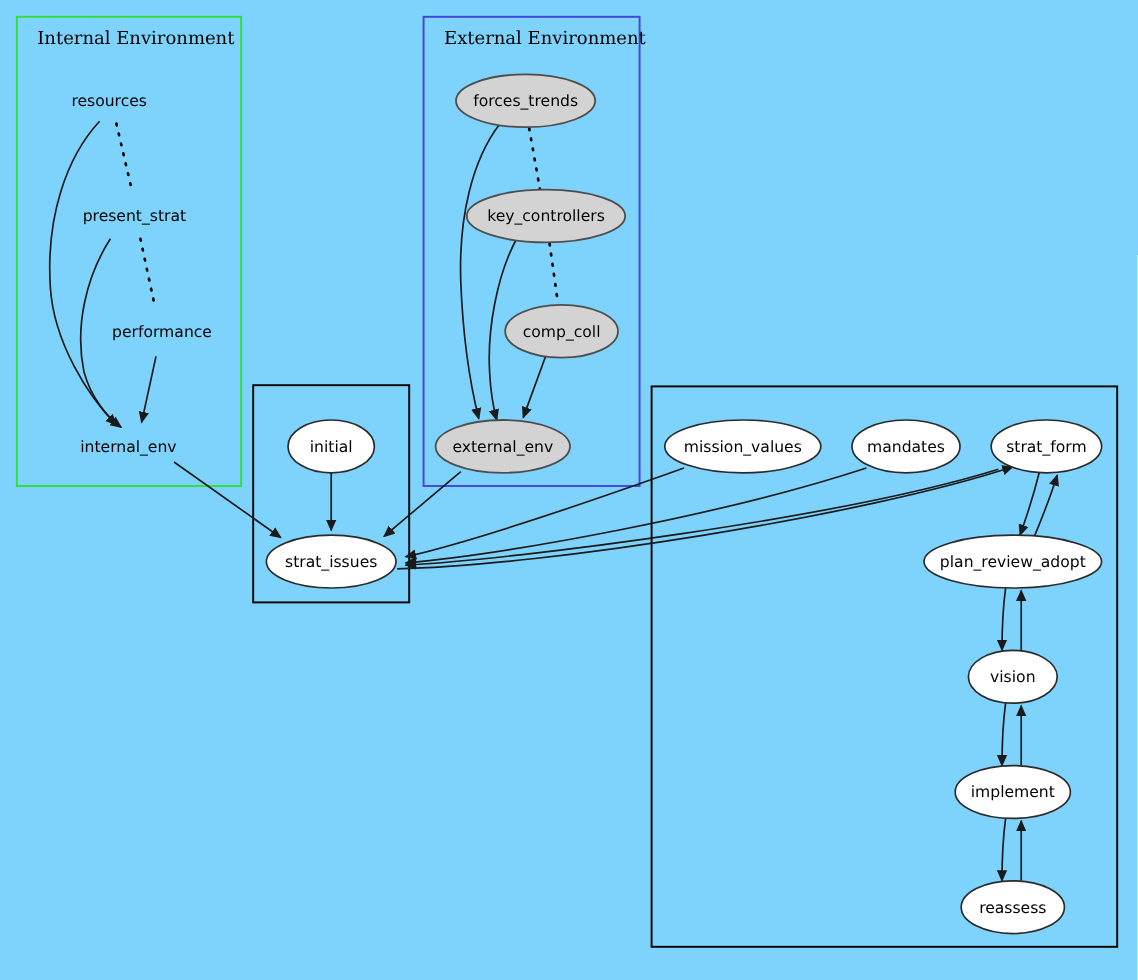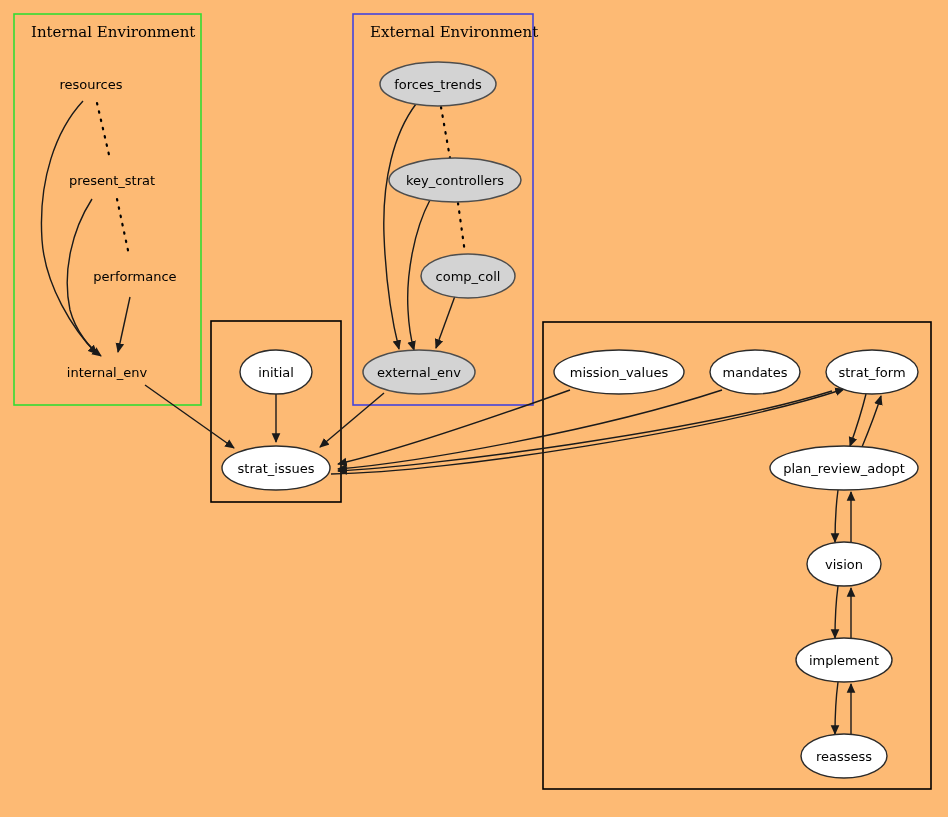--- a/index.html
+++ b/index.html
@@ -2,21 +2,21 @@
 <html><head>
 <meta charset="utf-8">
 <title>Strategic Planning Graph</title>
 <style>
   html,body{margin:0;padding:0;background:#ffffff;}
   body{
     font-family:"DejaVu Sans", sans-serif;
     width:948px;height:817px;
     overflow:hidden;
   }
-  #canvas{position:relative;width:948px;height:817px;background:#fdba74;}
+  #canvas{position:relative;width:948px;height:817px;background:#7dd3fc;}
   svg#graph{position:absolute;left:0;top:0;width:948px;height:817px;}
   .cluster-label{
     font-family:"DejaVu Serif","Liberation Serif",serif;
     font-size:15px;
     fill:#000000;
   }
   .node-label{
     font-family:"DejaVu Sans","Liberation Sans",sans-serif;
     font-size:13px;
     fill:#000000;

